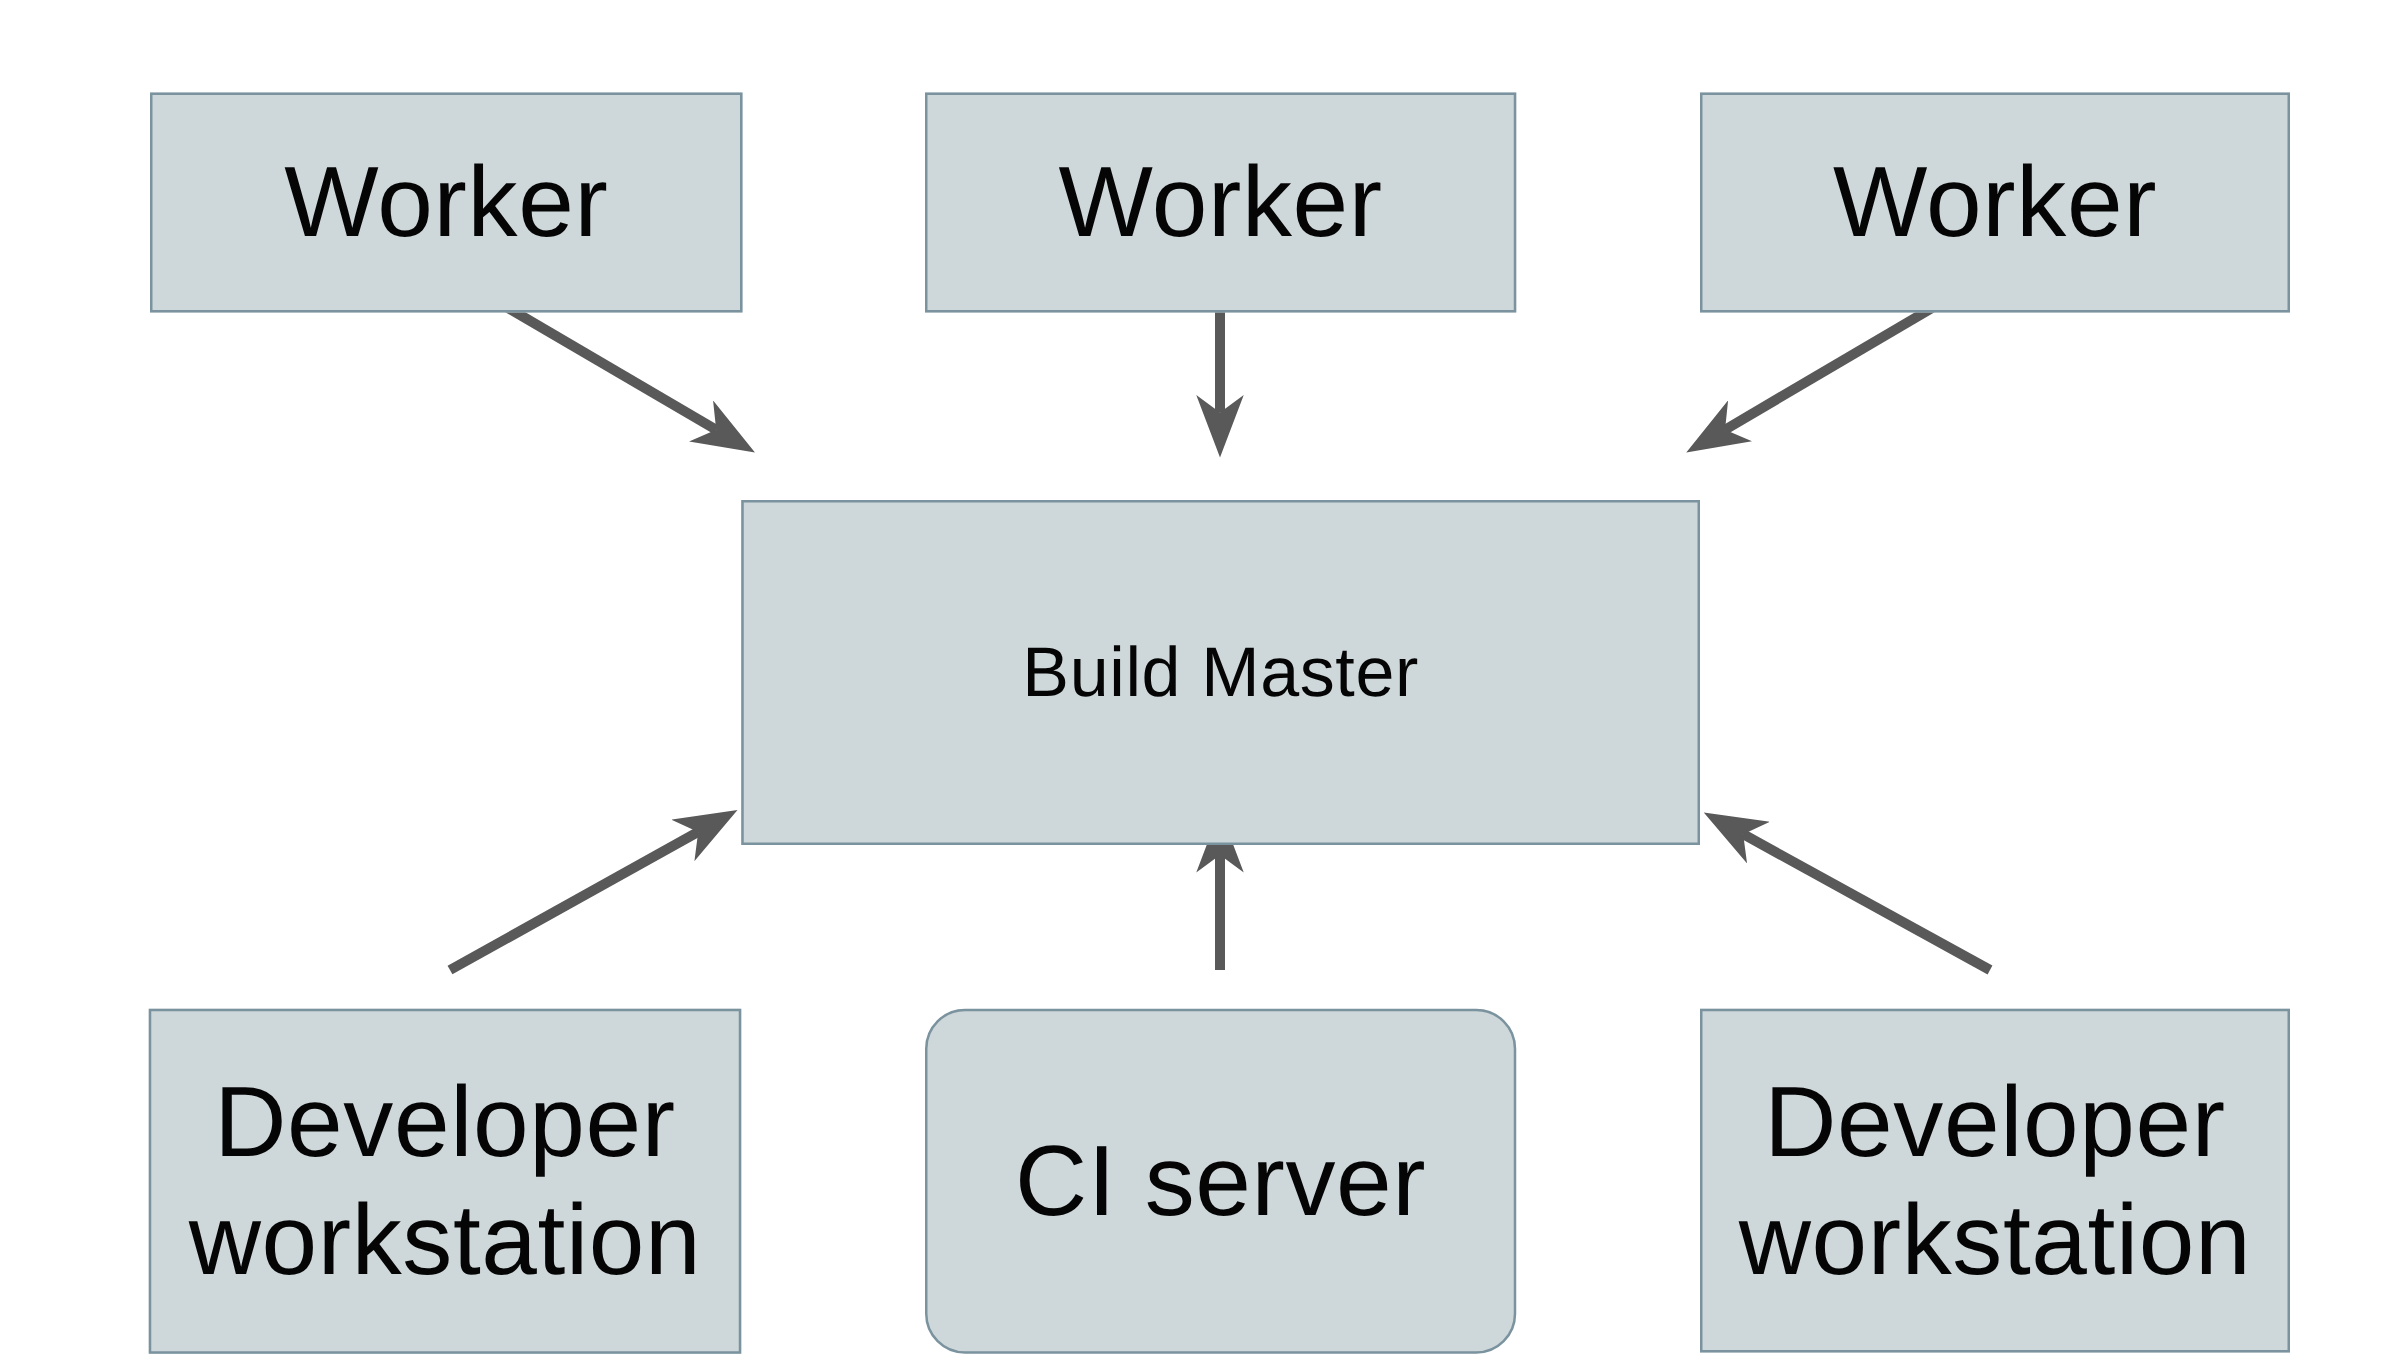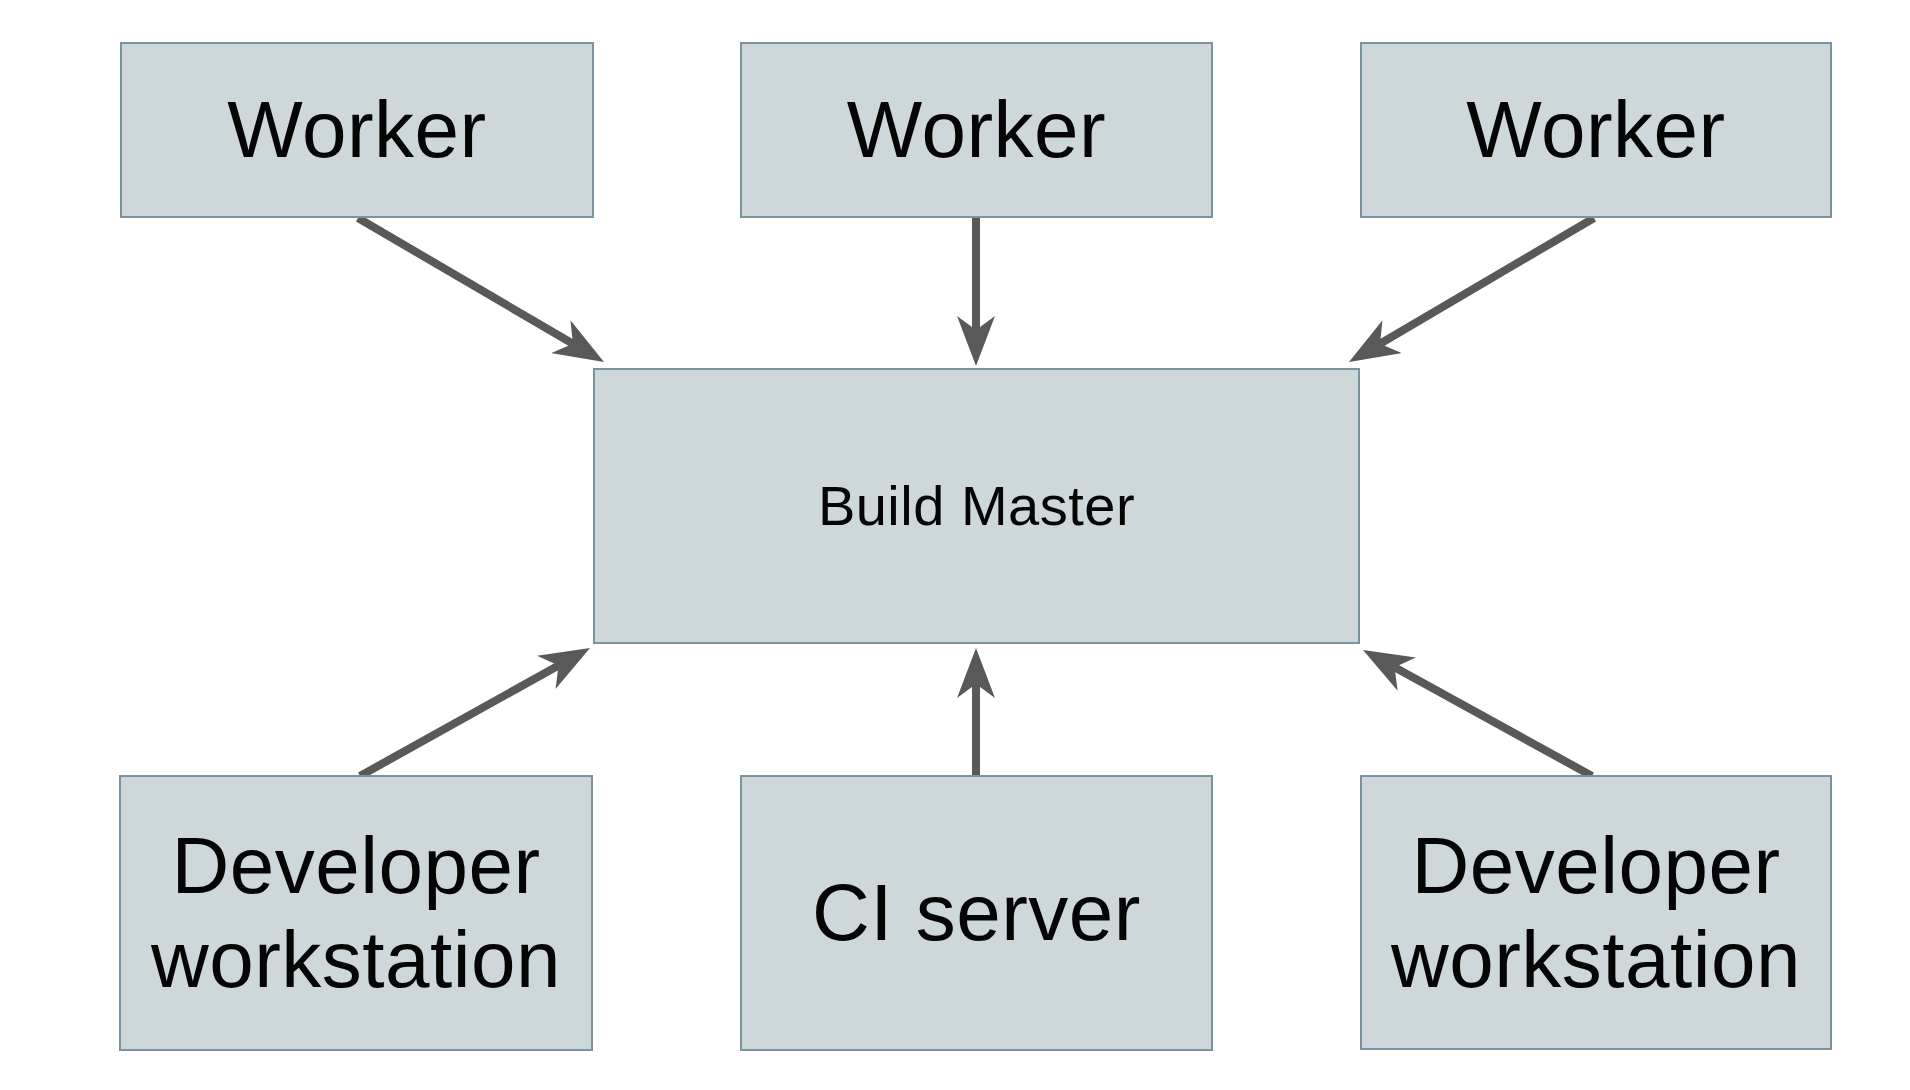--- a/index.html
+++ b/index.html
@@ -30,20 +30,21 @@
     align-items: center;
     justify-content: center;
     text-align: center;
     background: #ced7d9;
     border: 2px solid #7a939e;
     color: #050505;
     font-size: 80px;
     line-height: 1.17;
     letter-spacing: 0.5px;
     white-space: normal;
+    margin-top: 32px;
   }
   .node .label {
     display: block;
     padding: 0 10px;
   }
 </style>
 </head>
 <body>
 
 <div class="stage">
@@ -70,20 +71,20 @@
   </div>
   <div class="node" style="left: 1360px; top: 42px; width: 472px; height: 176px; background: rgb(206, 215, 217); border-color: rgb(122, 147, 158); border-width: 2px; color: rgb(5, 5, 5); font-size: 80px;">
     <span class="label">Worker</span>
   </div>
   <div class="node" style="left: 593px; top: 368px; width: 767px; height: 276px; background: rgb(206, 215, 217); border-color: rgb(122, 147, 158); border-width: 2px; color: rgb(5, 5, 5); font-size: 56px;">
     <span class="label">Build Master</span>
   </div>
   <div class="node" style="left: 119px; top: 775px; width: 474px; height: 276px; background: rgb(206, 215, 217); border-color: rgb(122, 147, 158); border-width: 2px; color: rgb(5, 5, 5); font-size: 80px;">
     <span class="label">Developer workstation</span>
   </div>
-  <div class="node" style="left: 740px; top: 775px; width: 473px; height: 276px; background: rgb(206, 215, 217); border-color: rgb(122, 147, 158); border-width: 2px; color: rgb(5, 5, 5); font-size: 80px;">
+  <div class="node" style="left: 740px; top: 775px; width: 473px; height: 276px; background: rgb(206, 215, 217); border-color: rgb(122, 147, 158); border-width: 2px; color: rgb(5, 5, 5); font-size: 80px; border-radius: 32px;">
     <span class="label">CI server</span>
   </div>
   <div class="node" style="left: 1360px; top: 775px; width: 472px; height: 275px; background: rgb(206, 215, 217); border-color: rgb(122, 147, 158); border-width: 2px; color: rgb(5, 5, 5); font-size: 80px;">
     <span class="label">Developer workstation</span>
   </div>
 
 </div>
 
 </body></html>

